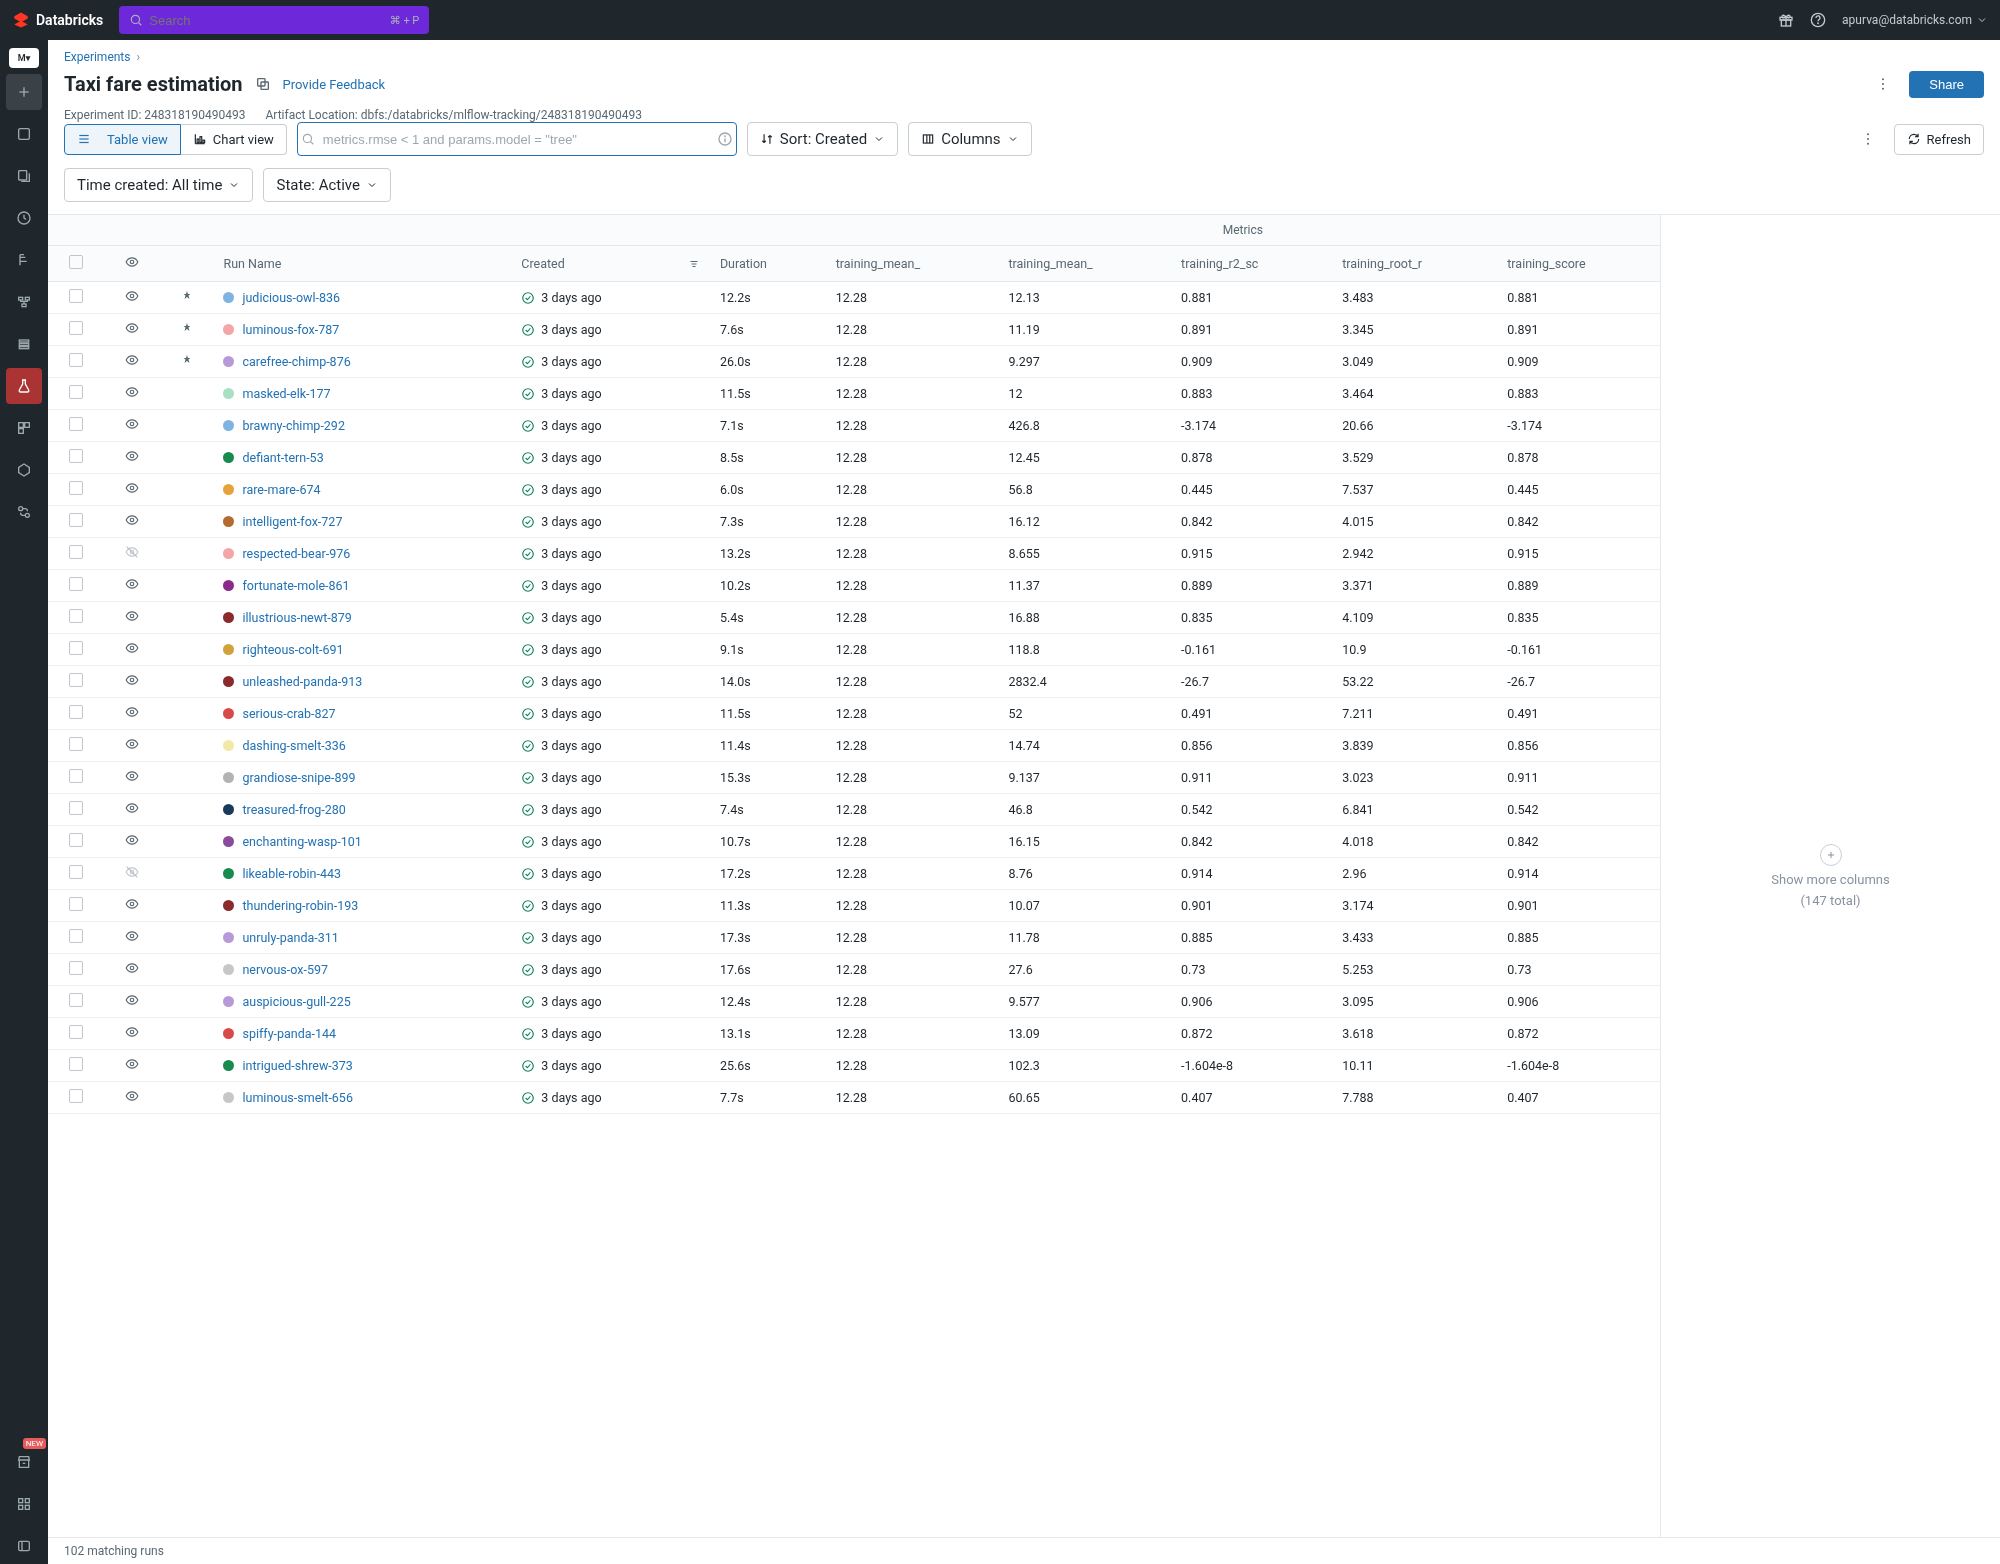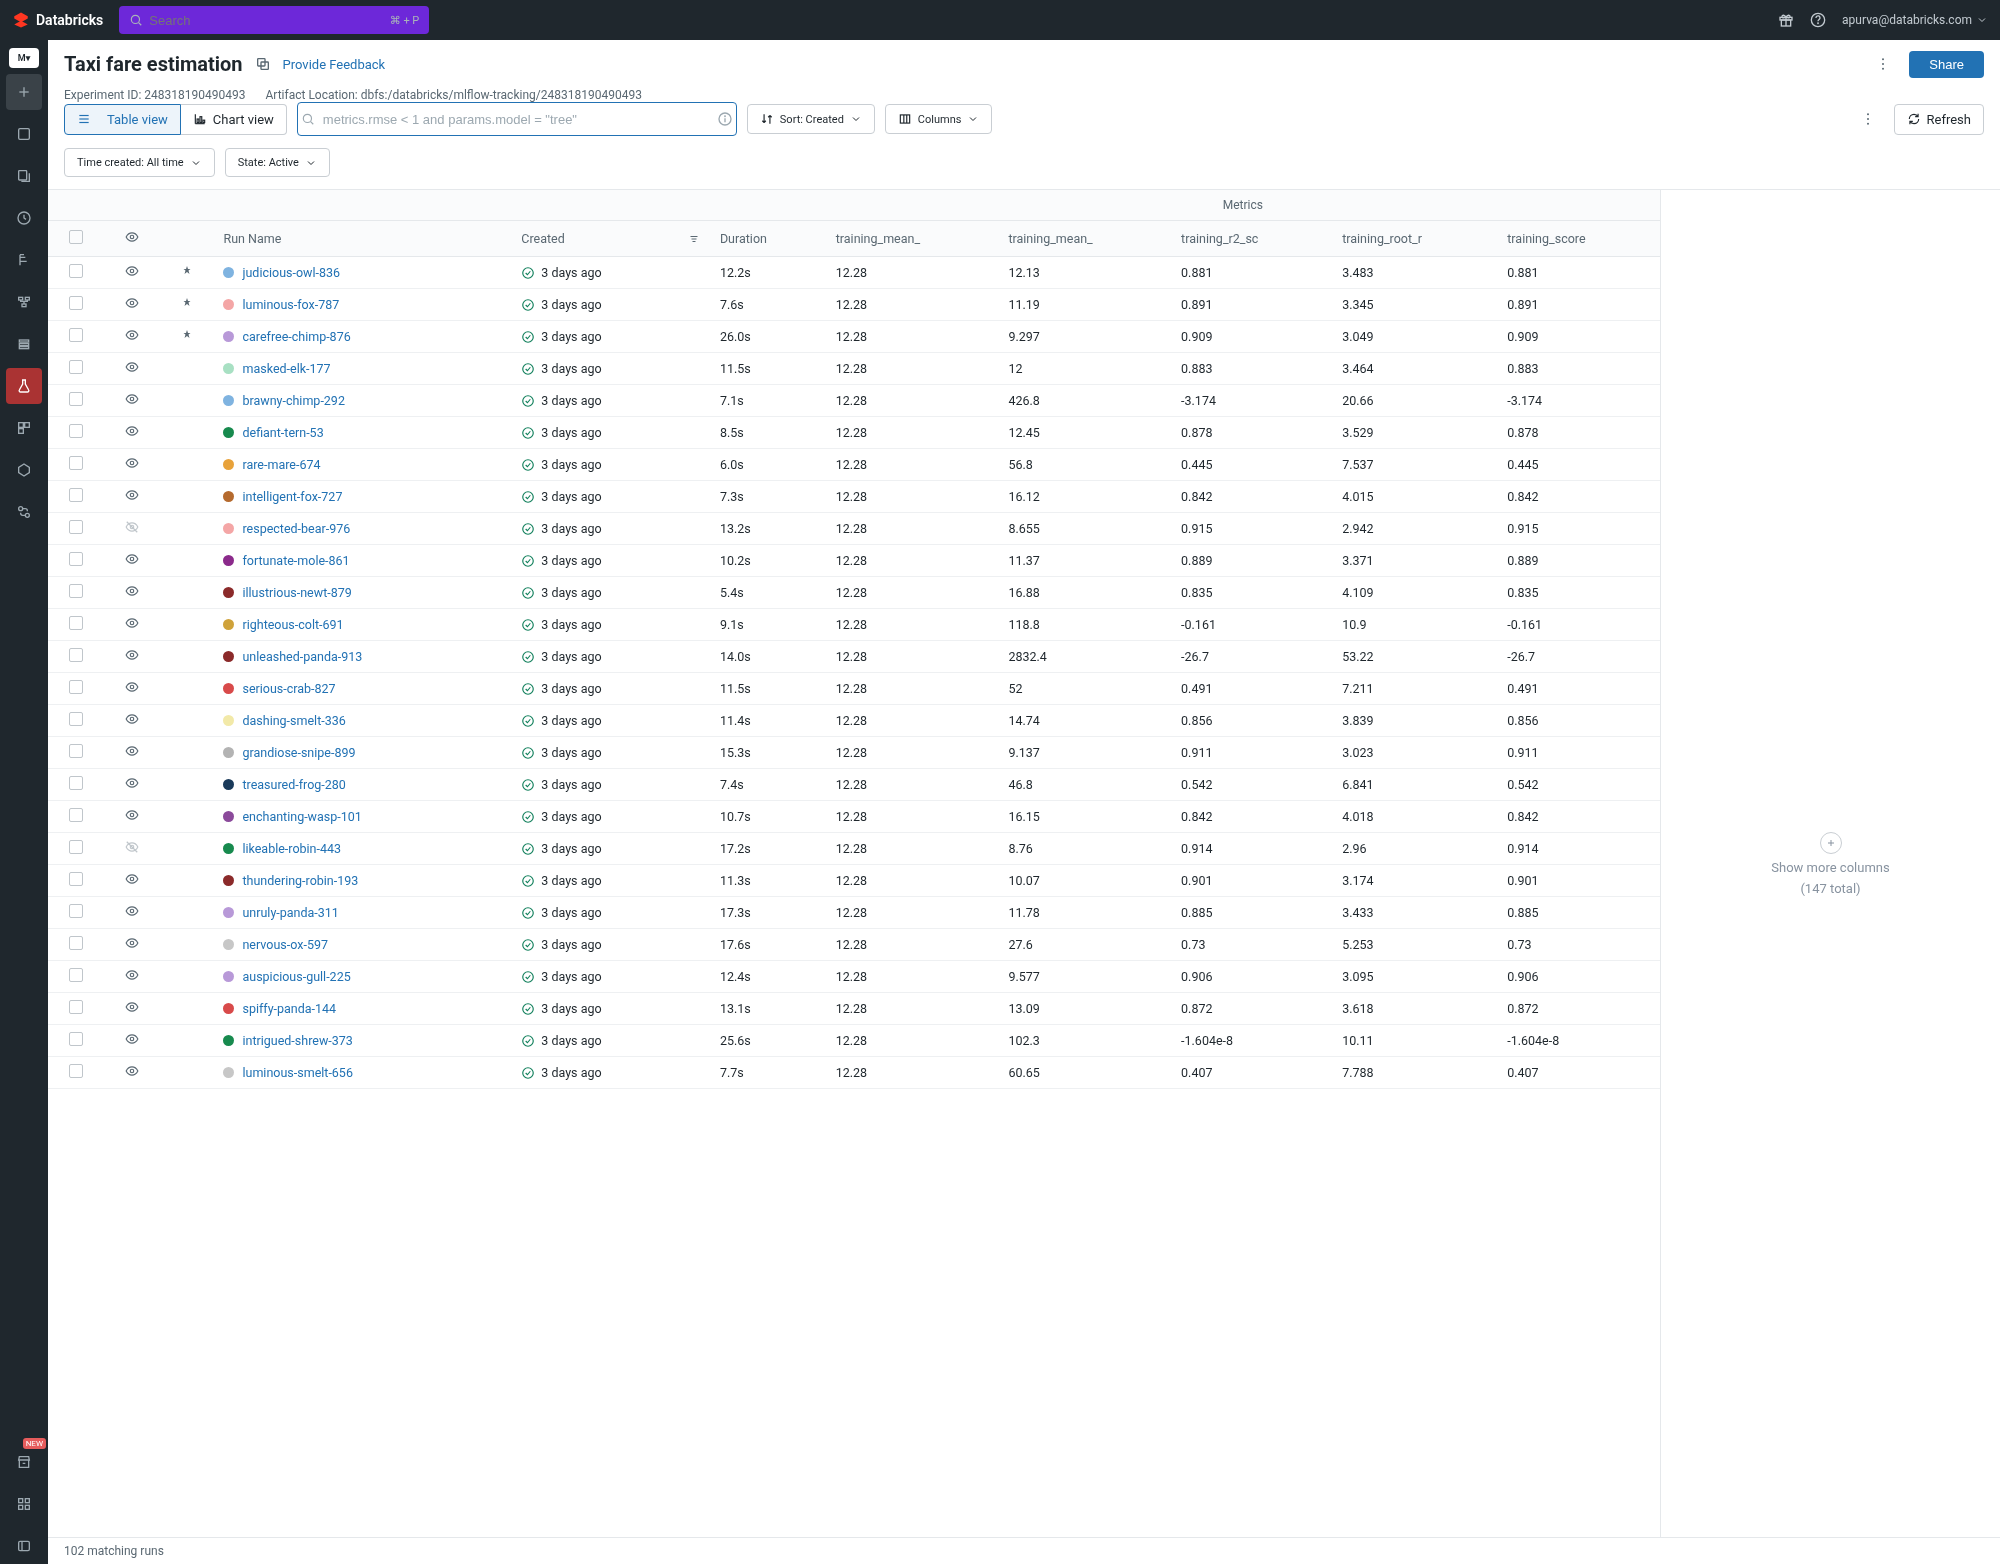--- a/index.html
+++ b/index.html
@@ -53,21 +53,21 @@
 .toolbar { display: flex; align-items: center; gap: 10px; padding: 0 16px 12px 16px; }
 .view-toggle { display: flex; }
 .view-btn { border: 1px solid #c9ced3; padding: 7px 12px; font-size: 13px; display: flex; align-items: center; gap: 6px; cursor: pointer; background: #fff; color: #1f272d; }
 .view-btn:first-child { border-radius: 4px 0 0 4px; gap: 16px; }
 .view-btn:last-child { border-radius: 0 4px 4px 0; border-left: none; }
 .view-btn.active { border-color: #2272b4; background: #edf4fa; color: #2272b4; }
 .filter-search { flex: 1; max-width: 440px; border: 1px solid #2272b4; border-radius: 4px; display: flex; align-items: center; padding: 0 3px; height: 34px; position: relative; }
 .filter-search input { border: none; outline: none; flex: 1; margin-left: 8px; font-size: 13px; color: #1f272d; }
 .filter-search input::placeholder { color: #9ca8b0; }
 .filter-search .info-icon { color: #9ca8b0; }
-.pill-btn { border: 1px solid #c9ced3; border-radius: 4px; padding: 7px 12px; font-size: 11px; display: flex; align-items: center; gap: 6px; cursor: pointer; background: #fff; }
+.pill-btn { border: 1px solid #c9ced3; border-radius: 4px; padding: 7px 12px; font-size: 15px; display: flex; align-items: center; gap: 6px; cursor: pointer; background: #fff; }
 .toolbar .spacer2 { flex: 1; }
 .icon-btn { width: 32px; height: 32px; display: flex; align-items: center; justify-content: center; cursor: pointer; border-radius: 4px; }
 .refresh-btn { border: 1px solid #c9ced3; border-radius: 4px; padding: 7px 12px; display: flex; align-items: center; gap: 6px; cursor: pointer; background: #fff; font-size: 13px; }
 
 .subfilters { display: flex; gap: 10px; padding: 0 16px 12px 16px; }
 
 
 .table-wrap { flex: 1; display: flex; overflow: hidden; border-top: 1px solid #e5e8eb; }
 .table-scroll { flex: 1; overflow: auto; }
 table { border-collapse: collapse; width: 100%; font-size: 12.5px; }
@@ -236,20 +236,24 @@
           <svg class="ic16" viewBox="0 0 24 24" stroke="currentColor" stroke-width="2" fill="none">
             <rect x="4" y="5" width="16" height="14" rx="2"></rect>
             <line x1="9" y1="5" x2="9" y2="19"></line>
           </svg>
         </div>
     </div>
 
     <div class="content">
 
       <div class="page-header">
+        <div class="breadcrumbs">
+          <span style="cursor:pointer;">Experiments</span>
+          <span class="crumb-sep">›</span>
+        </div>
         <div class="title-row">
           <h1>Taxi fare estimation</h1>
           <svg class="ic16" viewBox="0 0 24 24" stroke="#5a6872" stroke-width="2" fill="none">
               <rect x="9" y="9" width="11" height="11" rx="1"></rect>
               <rect x="4" y="4" width="11" height="11" rx="1"></rect>
             </svg>
           <span class="feedback">Provide Feedback</span>
           <div class="title-spacer"></div>
           <div class="more-btn">
             <svg class="ic16" viewBox="0 0 24 24" fill="currentColor">

